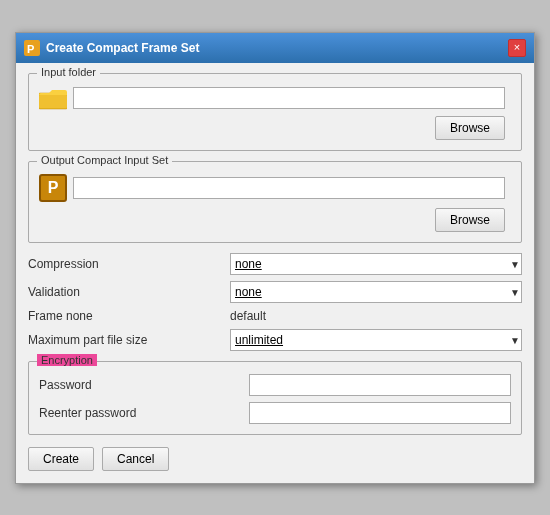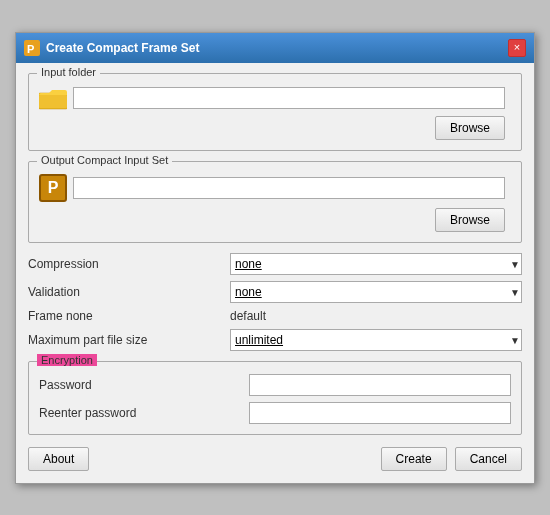--- a/index.html
+++ b/index.html
@@ -318,21 +318,20 @@
       <div class="enc-grid">
         <span class="form-label">Password</span>
         <input type="password" class="text-input" style="">
 
         <span class="form-label">Reenter password</span>
         <input type="password" class="text-input" style="">
       </div>
     </div>
 
     <div class="footer-row">
-      <button class="btn">About</button>
       <div class="footer-right">
         <button class="btn">Create</button>
         <button class="btn">Cancel</button>
       </div>
     </div>
 
   </div>
 </div>
 
 </body></html>

